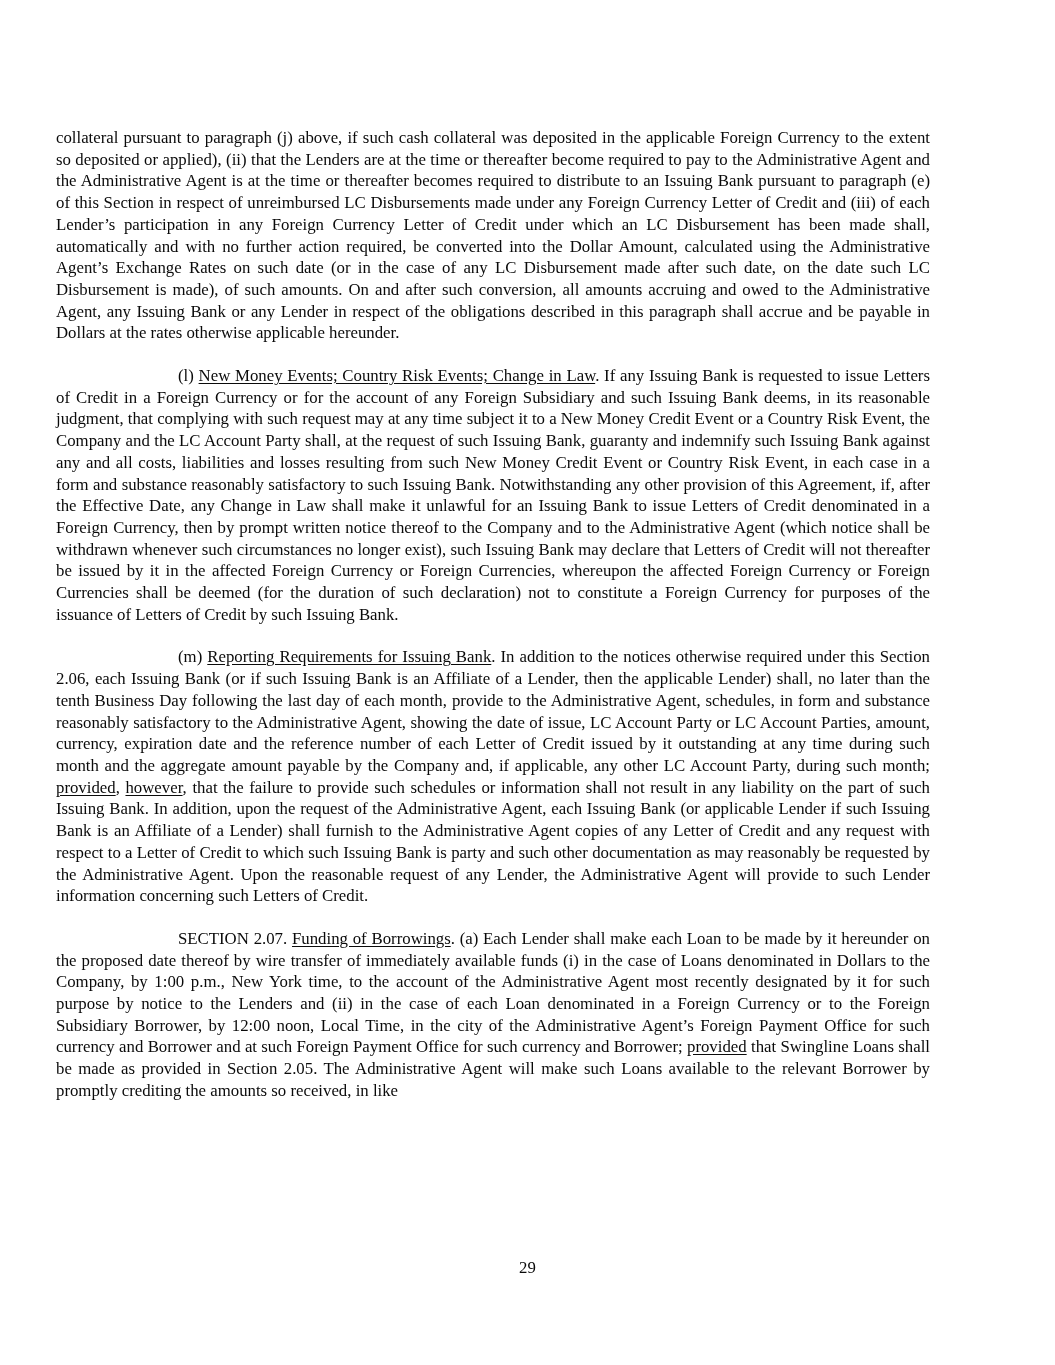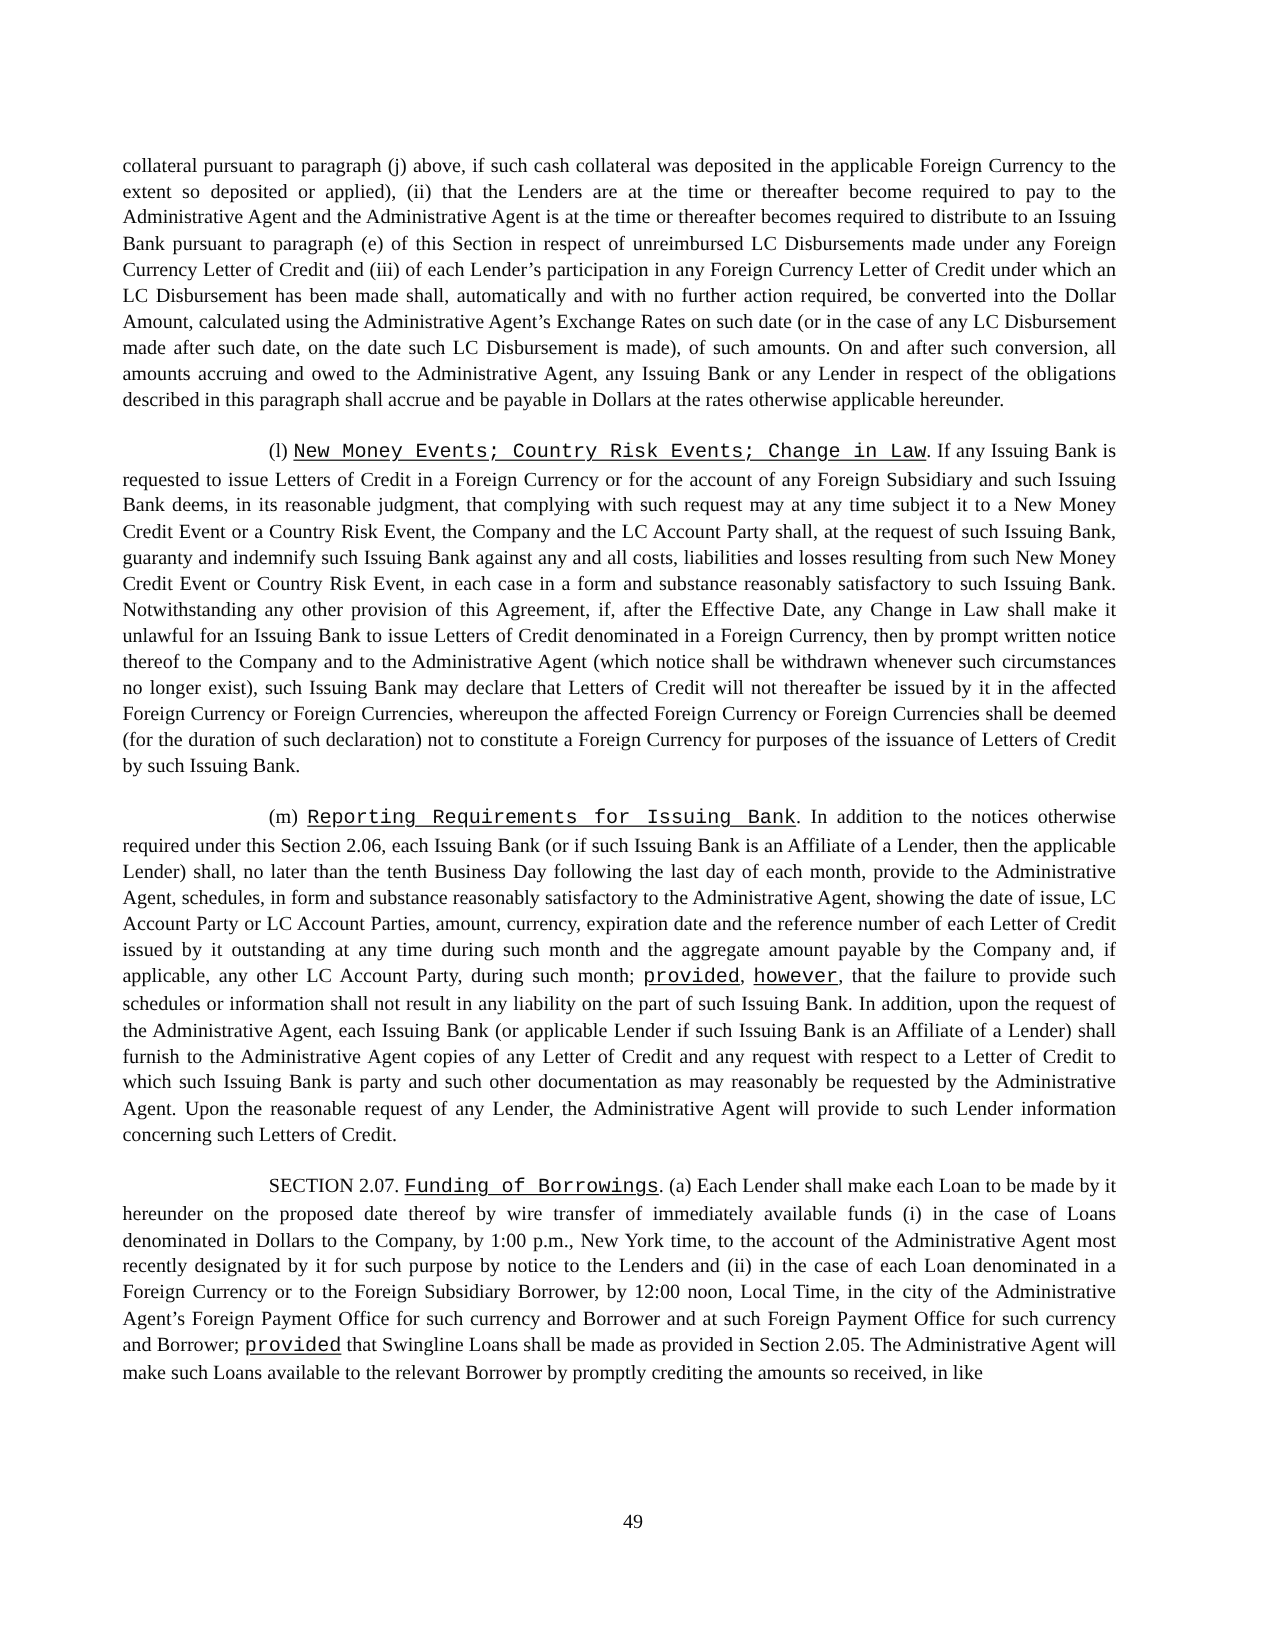--- a/index.html
+++ b/index.html
@@ -6,21 +6,21 @@
     margin: 0;
     padding: 0;
     background: #ffffff;
   }
   .page {
     position: relative;
     width: 1055px;
     height: 1365px;
     background: #ffffff;
     box-sizing: border-box;
-    padding: 127px 125px 0 102px;
+    padding: 127px 125px 0 56px;
     font-family: "Liberation Serif", serif;
     font-size: 16.8px;
     line-height: 21.7px;
     color: #0a0a0a;
     text-align: justify;
     overflow: hidden;
   }
   p.para {
     margin: 0;
     padding: 0;
@@ -31,21 +31,20 @@
   p.indent {
     text-indent: 122px;
   }
   p.sec207 {
     margin-top: 24px;
     text-indent: 122px;
   }
   .u {
     text-decoration: underline;
     text-underline-offset: 2px;
-    font-family: Liberation Mono, monospace;
   }
   .page-number {
     position: absolute;
     left: 0;
     width: 1055px;
     top: 1257px;
     text-align: center;
     text-indent: 0;
   }
 </style>
@@ -55,15 +54,15 @@
 <div class="page">
 
   <p class="para"><span>collateral pursuant to paragraph (j) above, if such cash collateral was deposited in the applicable Foreign Currency to the extent so deposited or applied), (ii) that the Lenders are at the time or thereafter become required to pay to the Administrative Agent and the Administrative Agent is at the time or thereafter becomes required to distribute to an Issuing Bank pursuant to paragraph (e) of this Section in respect of unreimbursed LC Disbursements made under any Foreign Currency Letter of Credit and (iii) of each Lender’s participation in any Foreign Currency Letter of Credit under which an LC Disbursement has been made shall, automatically and with no further action required, be converted into the Dollar Amount, calculated using the Administrative Agent’s Exchange Rates on such date (or in the case of any LC Disbursement made after such date, on the date such LC Disbursement is made), of such amounts.  On and after such conversion, all amounts accruing and owed to the Administrative Agent, any Issuing Bank or any Lender in respect of the obligations described in this paragraph shall accrue and be payable in Dollars at the rates otherwise applicable hereunder.</span></p>
 
   <p class="para indent"><span>(l) </span><span class="u">New Money Events; Country Risk Events; Change in Law</span><span>.  If any Issuing Bank is requested to issue Letters of Credit in a Foreign Currency or for the account of any Foreign Subsidiary and such Issuing Bank deems, in its reasonable judgment, that complying with such request may at any time subject it to a New Money Credit Event or a Country Risk Event, the Company and the LC Account Party shall, at the request of such Issuing Bank, guaranty and indemnify such Issuing Bank against any and all costs, liabilities and losses resulting from such New Money Credit Event or Country Risk Event, in each case in a form and substance reasonably satisfactory to such Issuing Bank.  Notwithstanding any other provision of this Agreement, if, after the Effective Date, any Change in Law shall make it unlawful for an Issuing Bank to issue Letters of Credit denominated in a Foreign Currency, then by prompt written notice thereof to the Company and to the Administrative Agent (which notice shall be withdrawn whenever such circumstances no longer exist), such Issuing Bank may declare that Letters of Credit will not thereafter be issued by it in the affected Foreign Currency or Foreign Currencies, whereupon the affected Foreign Currency or Foreign Currencies shall be deemed (for the duration of such declaration) not to constitute a Foreign Currency for purposes of the issuance of Letters of Credit by such Issuing Bank.</span></p>
 
   <p class="para indent"><span>(m) </span><span class="u">Reporting Requirements for Issuing Bank</span><span>.  In addition to the notices otherwise required under this Section 2.06, each Issuing Bank (or if such Issuing Bank is an Affiliate of a Lender, then the applicable Lender) shall, no later than the tenth Business Day following the last day of each month, provide to the Administrative Agent, schedules, in form and substance reasonably satisfactory to the Administrative Agent, showing the date of issue, LC Account Party or LC Account Parties, amount, currency, expiration date and the reference number of each Letter of Credit issued by it outstanding at any time during such month and the aggregate amount payable by the Company and, if applicable, any other LC Account Party, during such month; </span><span class="u">provided</span><span>, </span><span class="u">however</span><span>, that the failure to provide such schedules or information shall not result in any liability on the part of such Issuing Bank.  In addition, upon the request of the Administrative Agent, each Issuing Bank (or applicable Lender if such Issuing Bank is an Affiliate of a Lender) shall furnish to the Administrative Agent copies of any Letter of Credit and any request with respect to a Letter of Credit to which such Issuing Bank is party and such other documentation as may reasonably be requested by the Administrative Agent.  Upon the reasonable request of any Lender, the Administrative Agent will provide to such Lender information concerning such Letters of Credit.</span></p>
 
   <p class="para sec207"><span>SECTION 2.07.  </span><span class="u">Funding of Borrowings</span><span>.  (a)   Each Lender shall make each Loan to be made by it hereunder on the proposed date thereof by wire transfer of immediately available funds (i) in the case of Loans denominated in Dollars to the Company, by 1:00 p.m., New York time, to the account of the Administrative Agent most recently designated by it for such purpose by notice to the Lenders and (ii) in the case of each Loan denominated in a Foreign Currency or to the Foreign Subsidiary Borrower, by 12:00 noon, Local Time, in the city of the Administrative Agent’s Foreign Payment Office for such currency and Borrower and at such Foreign Payment Office for such currency and Borrower; </span><span class="u">provided</span><span> that Swingline Loans shall be made as provided in Section 2.05.  The Administrative Agent will make such Loans available to the relevant Borrower by promptly crediting the amounts so received, in like</span></p>
 
-  <div class="page-number">49</div>
+  <div class="page-number">29</div>
 
 </div>
 
 </body></html>

